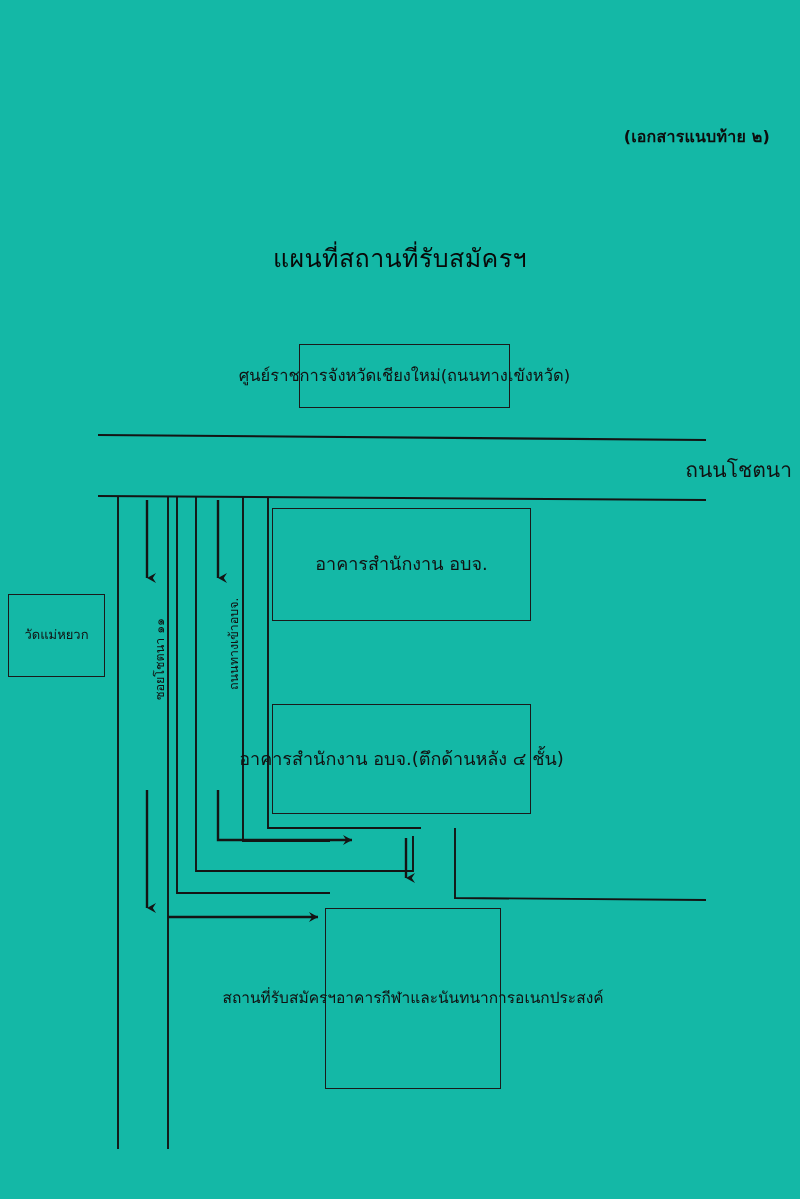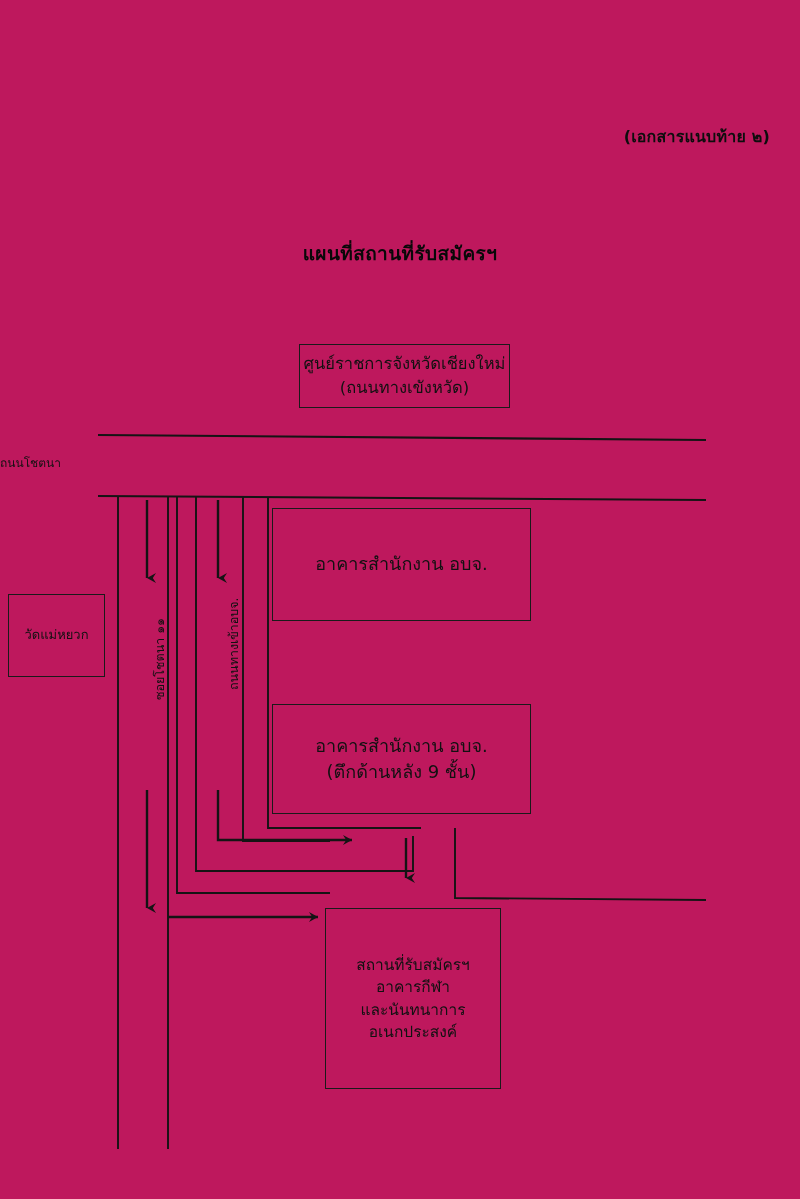--- a/index.html
+++ b/index.html
@@ -11,40 +11,40 @@
     width: 800px;
     height: 1199px;
     position: relative;
     font-family: "DejaVu Sans", "Liberation Sans", sans-serif;
     color: #111111;
     overflow: hidden;
   }
   .page {
     position: absolute;
     inset: 0;
-    background: #be185d;
+    background: #14b8a6;
   }
   .attachment-note {
     position: absolute;
     right: 30px;
     top: 124px;
     font-size: 16px;
     font-weight: bold;
     letter-spacing: 0.2px;
     color: #0d0d0d;
     white-space: nowrap;
   }
   .page-title {
     position: absolute;
     left: 0;
     right: 0;
     top: 238px;
     text-align: center;
-    font-size: 19px;
-    font-weight: bold;
+    font-size: 25px;
+    font-weight: normal;
     letter-spacing: 0.4px;
     color: #080808;
   }
   .map-area {
     position: absolute;
     left: 0;
     top: 0;
     width: 800px;
     height: 1199px;
   }
@@ -54,21 +54,21 @@
     top: 0;
     display: block;
   }
   
   .map-box {
     position: absolute;
     box-sizing: border-box;
     border: 1.6px solid #1a1a1a;
     background: transparent;
     display: flex;
-    flex-direction: column;
+    flex-direction: row;
     align-items: center;
     justify-content: center;
     text-align: center;
     line-height: 1.45;
     color: #111111;
   }
   .map-box .ln { display: block; white-space: nowrap; }
 
   #box-center { left: 299px; top: 344px; width: 211px; height: 64px; font-size: 16.5px; }
   #box-front  { left: 272px; top: 508px; width: 259px; height: 113px; font-size: 18px; }
@@ -76,24 +76,24 @@
   #box-venue  { left: 325px; top: 908px; width: 176px; height: 181px; font-size: 15.5px; }
   #box-temple { left: 8px;   top: 594px; width: 97px;  height: 83px;  font-size: 13px; }
 
   
   .road-label {
     position: absolute;
     white-space: nowrap;
     color: #111111;
   }
   #label-chotana {
-    left: 0; right: 0;
+    left: 0; right: 8px;
     top: 453px;
-    text-align: left;
-    font-size: 12px;
+    text-align: right;
+    font-size: 21px;
   }
   .road-label-vert {
     position: absolute;
     transform-origin: 0 0;
     transform: rotate(-90deg);
     white-space: nowrap;
     font-size: 12.5px;
     color: #111111;
   }
   #label-soi { left: 150px; top: 700px; }
@@ -167,21 +167,21 @@
       <span class="ln">ศูนย์ราชการจังหวัดเชียงใหม่</span>
       <span class="ln">(ถนนทางเขังหวัด)</span>
     </div>
 
     <div class="map-box" id="box-front">
       <span class="ln">อาคารสำนักงาน อบจ.</span>
     </div>
 
     <div class="map-box" id="box-back">
       <span class="ln">อาคารสำนักงาน  อบจ.</span>
-      <span class="ln">(ตึกด้านหลัง 9 ชั้น)</span>
+      <span class="ln">(ตึกด้านหลัง ๔ ชั้น)</span>
     </div>
 
     <div class="map-box" id="box-temple">
       <span class="ln">วัดแม่หยวก</span>
     </div>
 
     <div class="map-box" id="box-venue">
       <span class="ln">สถานที่รับสมัครฯ</span>
       <span class="ln">อาคารกีฬา</span>
       <span class="ln">และนันทนาการ</span>

